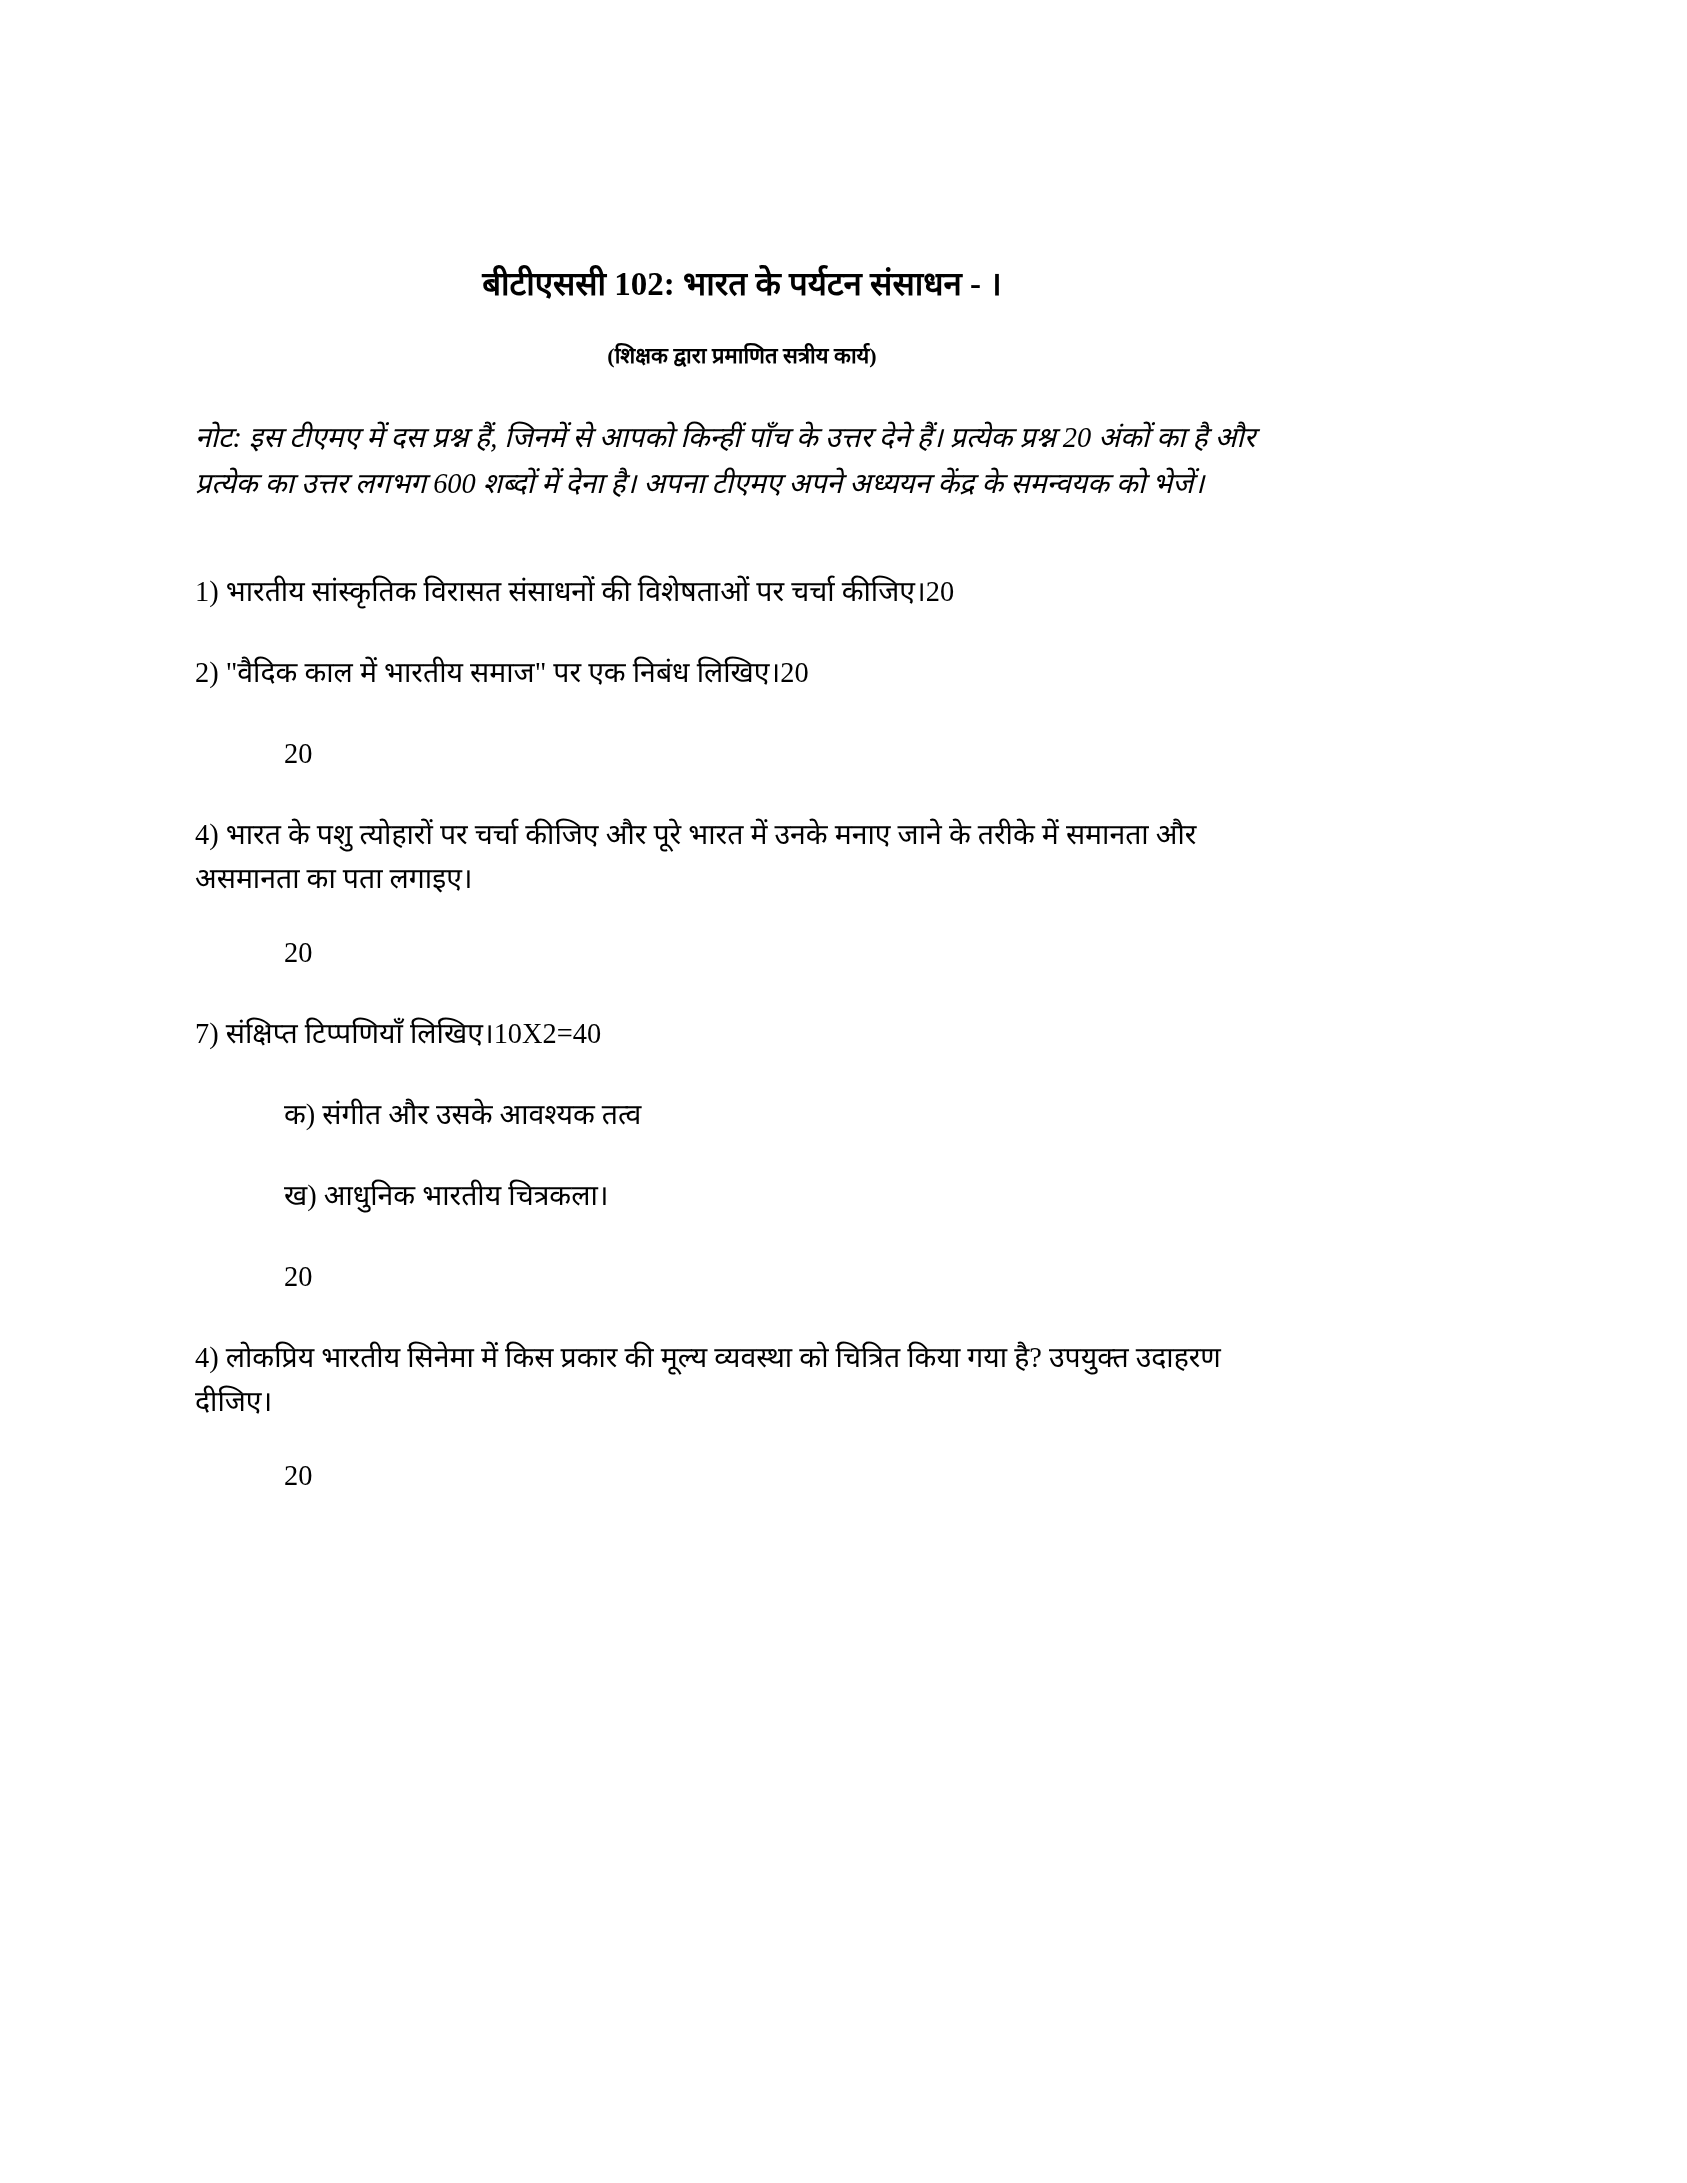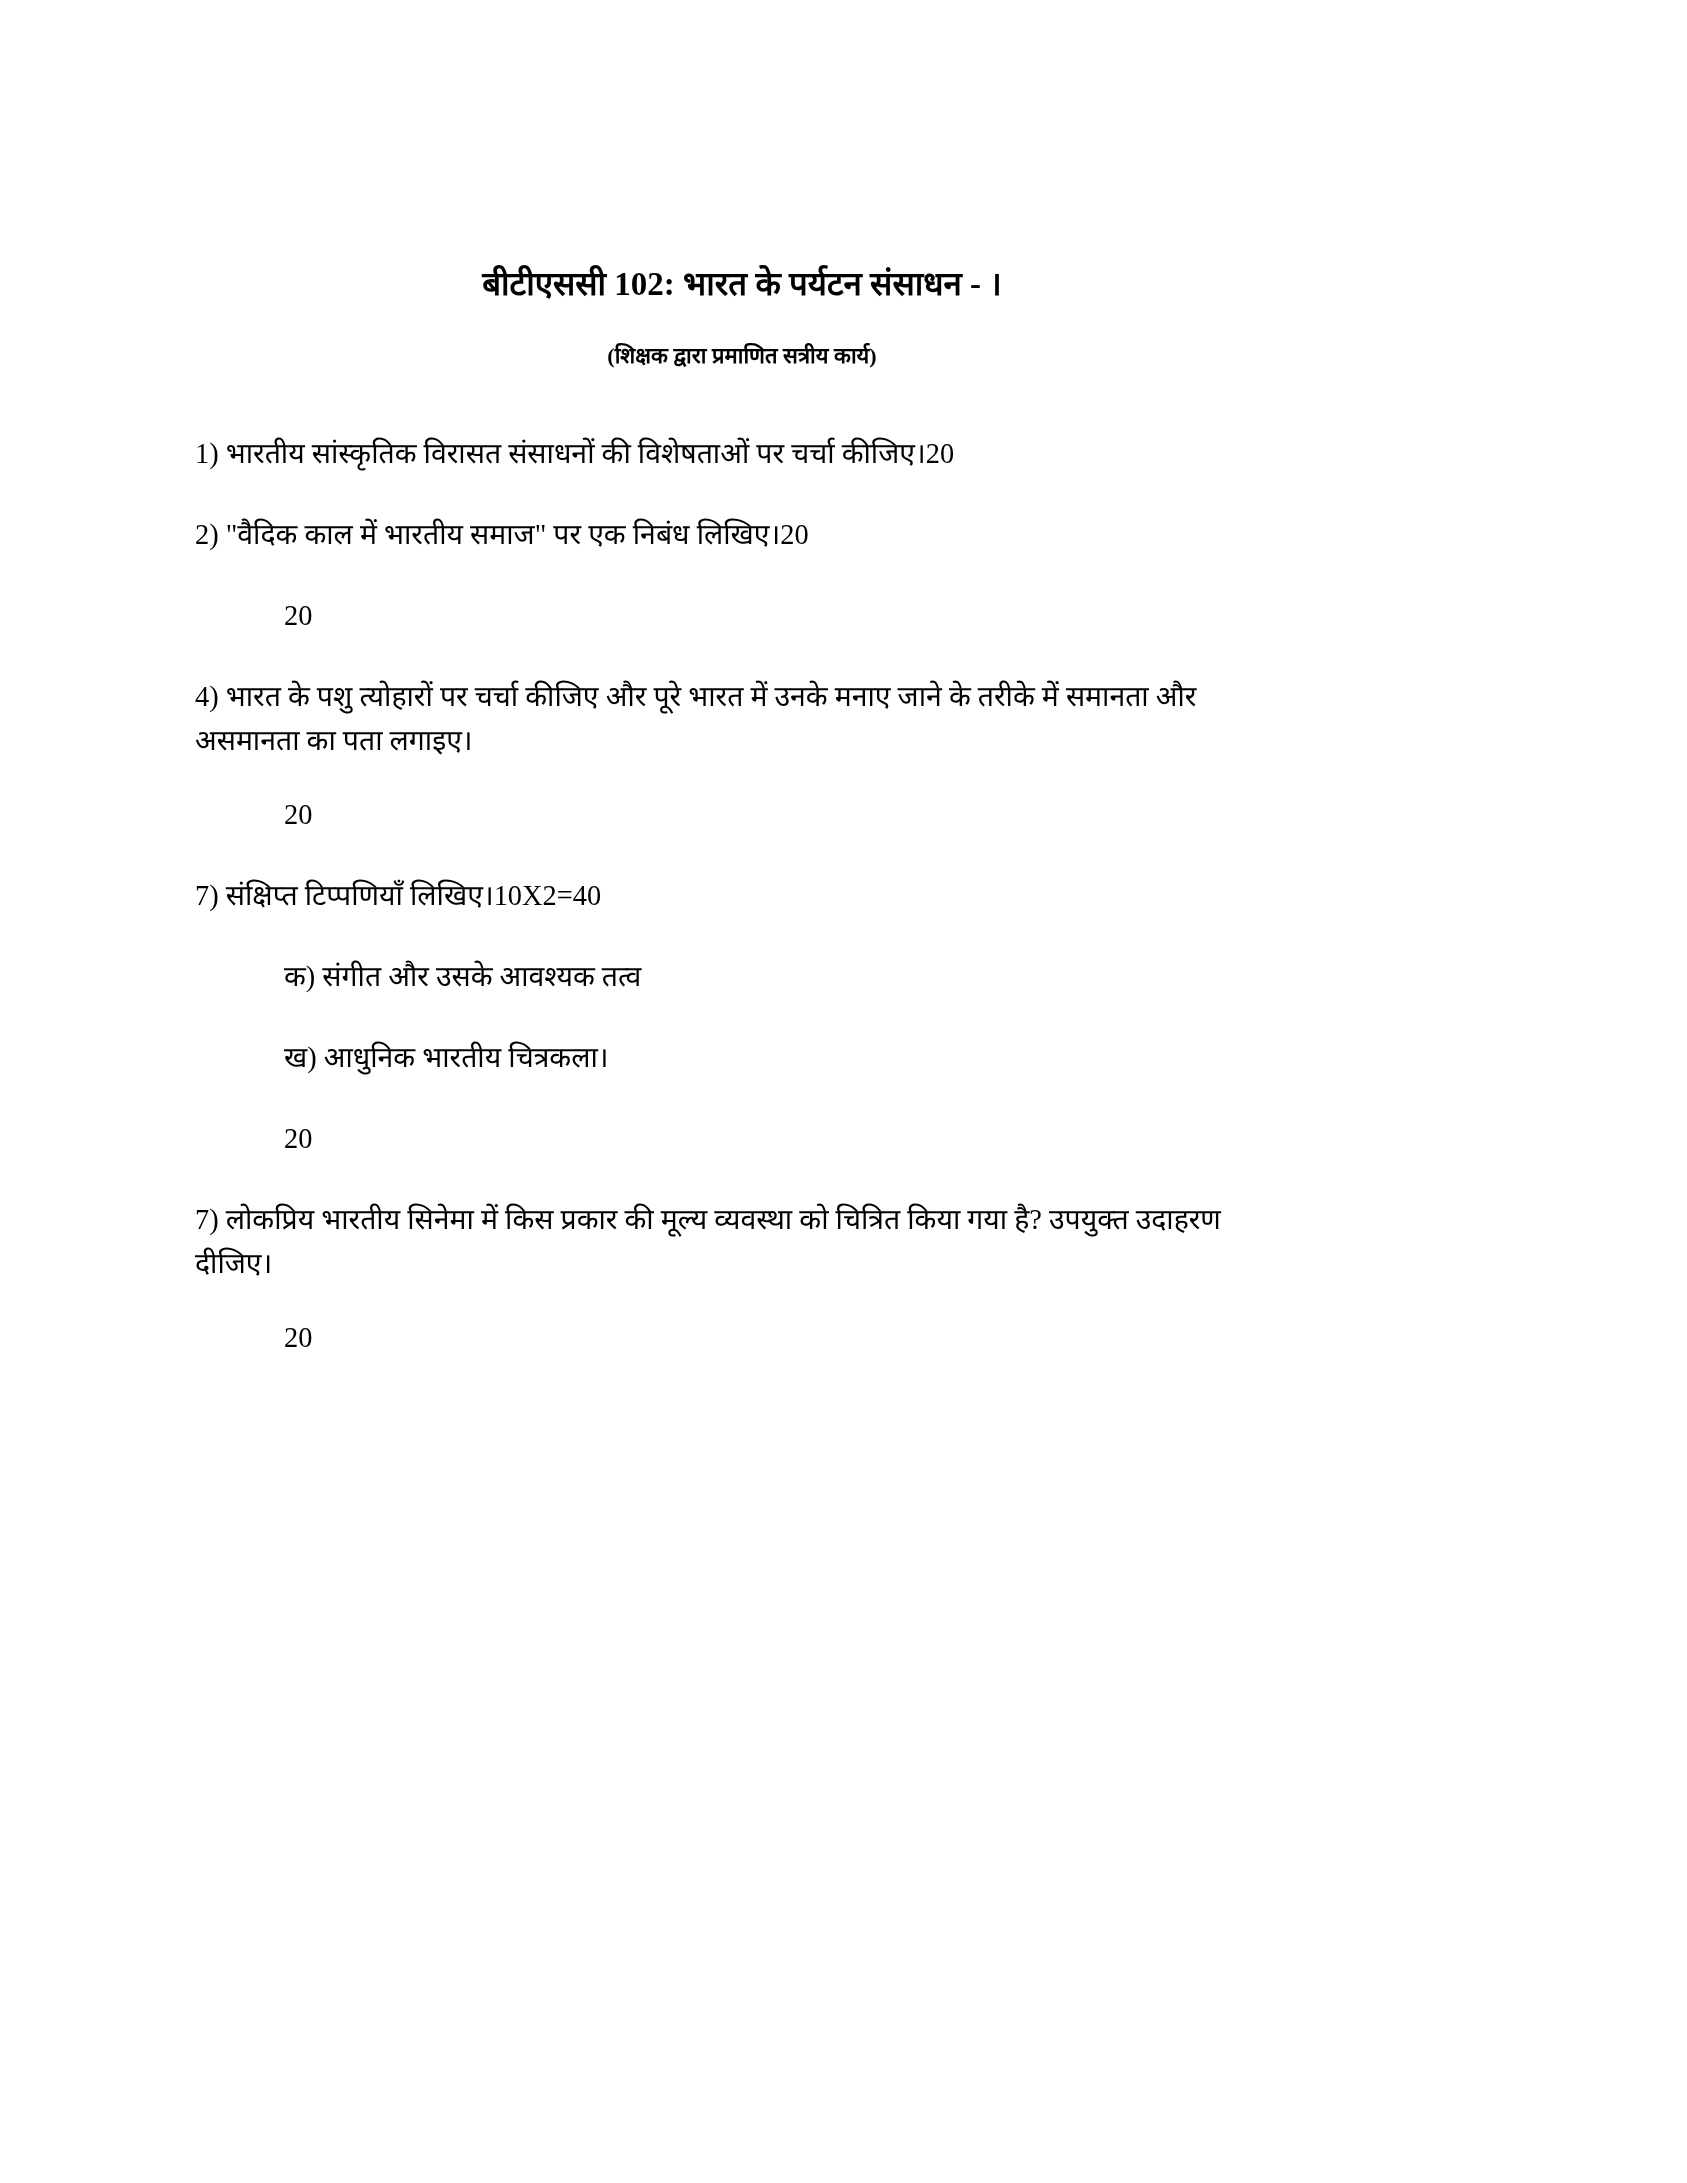--- a/index.html
+++ b/index.html
@@ -77,20 +77,21 @@
 </head>
 <body>
 
 <div class="page">
 
   <h1 class="doc-title">बीटीएससी 102: भारत के पर्यटन संसाधन - ।</h1>
 
   <h2 class="doc-subtitle">(शिक्षक द्वारा प्रमाणित सत्रीय कार्य)</h2>
 
 
+  <p class="note">नोट: इस टीएमए में दस प्रश्न हैं, जिनमें से आपको किन्हीं पाँच के उत्तर देने हैं। प्रत्येक प्रश्न 20 अंकों का है और प्रत्येक का उत्तर लगभग 600 शब्दों में देना है।  अपना टीएमए अपने अध्ययन केंद्र के समन्वयक को भेजें।</p>
 
   <div class="q q-first">
     <div class="q-row">
       <p class="q-text">1) भारतीय सांस्कृतिक विरासत संसाधनों की विशेषताओं पर चर्चा कीजिए।</p>
       <span class="q-marks-inline">20</span>
     </div>
   </div>
 
   <div class="q">
     <div class="q-row">
@@ -115,18 +116,18 @@
     </div>
     <p class="q-text q-subitem">क) संगीत और उसके आवश्यक तत्व</p>
     <p class="q-text q-subitem">ख) आधुनिक भारतीय चित्रकला।</p>
   </div>
 
   <div class="q">
     <p class="q-text q-marks-below">20</p>
   </div>
 
   <div class="q">
-    <p class="q-text">7) लोकप्रिय भारतीय सिनेमा में किस प्रकार की मूल्य व्यवस्था को चित्रित किया गया है? उपयुक्त उदाहरण दीजिए।</p>
+    <p class="q-text">4) लोकप्रिय भारतीय सिनेमा में किस प्रकार की मूल्य व्यवस्था को चित्रित किया गया है? उपयुक्त उदाहरण दीजिए।</p>
     <p class="q-text q-marks-below">20</p>
   </div>
 
 </div>
 
 
 </body></html>

